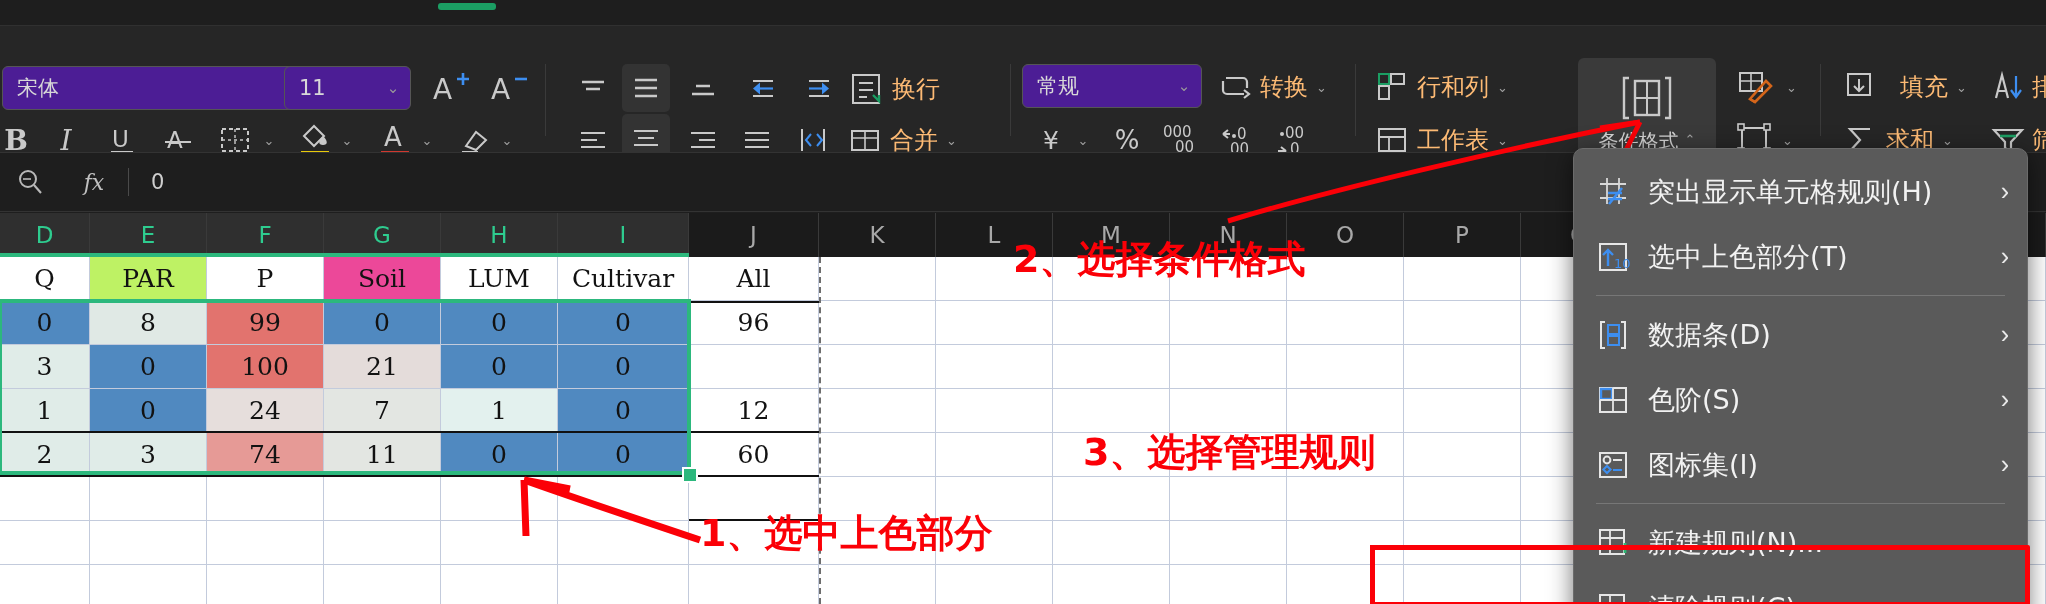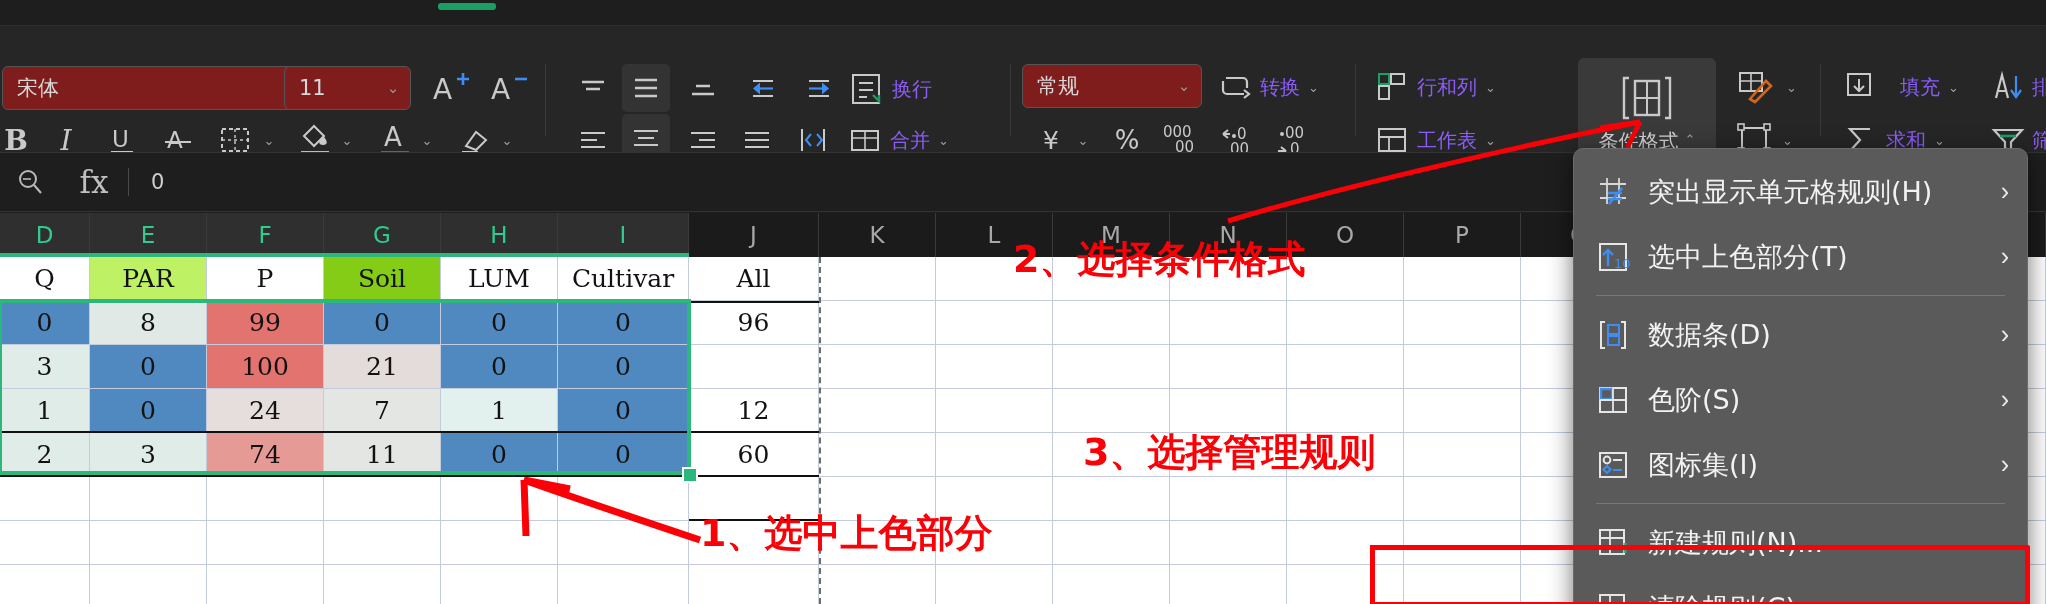--- a/index.html
+++ b/index.html
@@ -13,42 +13,42 @@
   .topdiv { position:absolute; left:0; top:25px; width:2046px; height:1px; background:#303030; }
 
   
   .ribbon { position:absolute; left:0; top:26px; width:2046px; height:126px; background:#262626; }
   .rb-sep { position:absolute; top:38px; width:1px; height:72px; background:#3a3a3a; }
 
   .ctl { position:absolute; display:flex; align-items:center; }
 
   
   .combo { position:absolute; height:44px; border:1px solid #555; border-radius:6px;
-    display:flex; align-items:center; background:#7f1d1d; }
+    display:flex; align-items:center; background:#4c1d95; }
   .combo .cv { flex:1; color:#d8d8d8; font-size:21px; padding-left:14px; white-space:nowrap;
     overflow:hidden; font-family:"DejaVu Sans",sans-serif; }
   .combo .cc { width:34px; color:#9a9a9a; font-size:15px; text-align:center; }
 
   
   .ib { position:absolute; display:flex; align-items:center; justify-content:center;
     color:#c9c9c9; border-radius:5px; }
   .ib.active { background:#333333; }
   .ib svg { display:block; }
-  .lbl { color:#8b5cf6; font-size:20px; font-family:"DejaVu Sans",sans-serif; white-space:nowrap; }
+  .lbl { color:#fdba74; font-size:24px; font-family:"DejaVu Sans",sans-serif; white-space:nowrap; }
   .caret { color:#a0a0a0; font-size:13px; }
 
   .bigbtn { position:absolute; border-radius:6px; display:flex; flex-direction:column;
     align-items:center; justify-content:center; }
   .bigbtn.hl { background:#3a3a3a; }
   .bigbtn .bl { color:#d2d2d2; font-size:20px; margin-top:4px; font-family:"DejaVu Sans",sans-serif; white-space:nowrap;}
 
   
   .fbar { position:absolute; left:0; top:152px; width:2046px; height:60px; background:#1e1e1e;
     border-top:1px solid #333; border-bottom:1px solid #333; display:flex; align-items:center; }
-  .fx { color:#c0c0c0; font-size:31px; font-family:"DejaVu Serif",serif; }
+  .fx { color:#c0c0c0; font-size:22px; font-style:italic; font-family:"DejaVu Serif",serif; }
   .fval { color:#cfcfcf; font-size:21px; font-family:"DejaVu Sans",sans-serif; }
 
   
   .gridwrap { position:absolute; left:0; top:213px; width:2046px; height:391px;
     background:#ffffff; overflow:hidden; }
   .colhead { position:absolute; left:0; top:0; height:44px; width:2046px; background:#1b1b1b; }
   .ch { position:absolute; top:0; height:44px; display:flex; align-items:center;
     justify-content:center; color:#a8a8a8; font-size:23px; font-family:"DejaVu Sans",sans-serif;
     border-right:1px solid #3a3a3a; }
   .ch.sel { background:#2f2f2f; color:#2ecc8f; }
@@ -561,21 +561,21 @@
         <div class="cell" style="left: 1287px; width: 117px; top: 352px; height: 44px; background: rgb(255, 255, 255);"></div>
         <div class="cell" style="left: 1404px; width: 117px; top: 352px; height: 44px; background: rgb(255, 255, 255);"></div>
         <div class="cell" style="left: 1521px; width: 117px; top: 352px; height: 44px; background: rgb(255, 255, 255);"></div>
         <div class="cell" style="left: 1638px; width: 117px; top: 352px; height: 44px; background: rgb(255, 255, 255);"></div>
         <div class="cell" style="left: 1755px; width: 117px; top: 352px; height: 44px; background: rgb(255, 255, 255);"></div>
         <div class="cell" style="left: 1872px; width: 117px; top: 352px; height: 44px; background: rgb(255, 255, 255);"></div>
         <div class="cell" style="left: 1989px; width: 57px; top: 352px; height: 44px; background: rgb(255, 255, 255);"></div>
         <div class="cell" style="left: 0px; width: 90px; top: 44px; height: 44px; background: rgb(255, 255, 255);">Q</div>
         <div class="cell" style="left: 90px; width: 117px; top: 44px; height: 44px; background: #bef264;">PAR</div>
         <div class="cell" style="left: 207px; width: 117px; top: 44px; height: 44px; background: rgb(255, 255, 255);">P</div>
-        <div class="cell" style="left: 324px; width: 117px; top: 44px; height: 44px; background: #84cc16;">Soil</div>
+        <div class="cell" style="left: 324px; width: 117px; top: 44px; height: 44px; background: #ec4899;">Soil</div>
         <div class="cell" style="left: 441px; width: 117px; top: 44px; height: 44px; background: rgb(255, 255, 255);">LUM</div>
         <div class="cell" style="left: 558px; width: 131px; top: 44px; height: 44px; background: rgb(255, 255, 255);">Cultivar</div>
         <div class="cell" style="left: 689px; width: 130px; top: 44px; height: 44px; background: rgb(255, 255, 255);">All</div>
         <div class="cell" style="left: 0px; width: 90px; top: 88px; height: 44px; background: rgb(80, 137, 192);">0</div>
         <div class="cell" style="left: 90px; width: 117px; top: 88px; height: 44px; background: rgb(224, 233, 229);">8</div>
         <div class="cell" style="left: 207px; width: 117px; top: 88px; height: 44px; background: rgb(226, 115, 110);">99</div>
         <div class="cell" style="left: 324px; width: 117px; top: 88px; height: 44px; background: rgb(80, 137, 192);">0</div>
         <div class="cell" style="left: 441px; width: 117px; top: 88px; height: 44px; background: rgb(80, 137, 192);">0</div>
         <div class="cell" style="left: 558px; width: 131px; top: 88px; height: 44px; background: rgb(80, 137, 192);">0</div>
         <div class="cell" style="left: 689px; width: 130px; top: 88px; height: 44px; background: rgb(255, 255, 255);">96</div>

